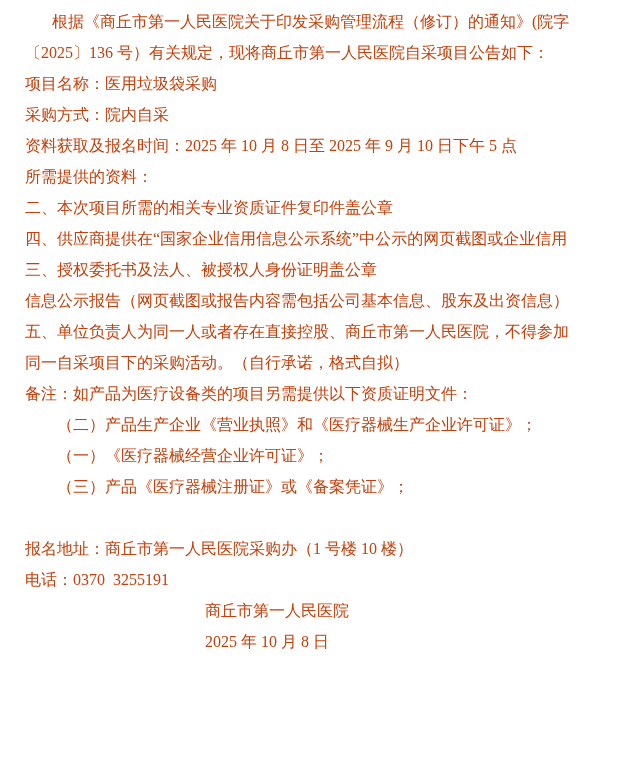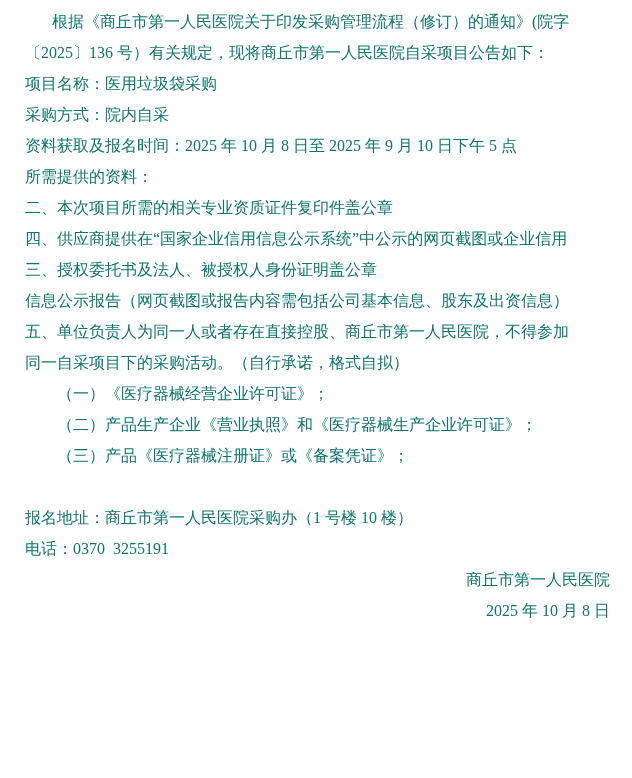--- a/index.html
+++ b/index.html
@@ -13,56 +13,57 @@
     overflow: hidden;
   }
   .doc {
     box-sizing: border-box;
     width: 632px;
     height: 778px;
     padding: 6px 22px 8px 25px;
     font-family: "Liberation Serif", "DejaVu Serif", serif;
     font-size: 16px;
     line-height: 31px;
-    color: #0f766e;
+    color: #c2410c;
   }
   .line {
     white-space: pre-wrap;
   }
   .indent-first {
     text-indent: 27px;
   }
   .indent-2 {
     padding-left: 32px;
   }
   .blank-line {
     height: 31px;
   }
   .signature {
     padding-left: 180px;
-    text-align: right;
+    text-align: left;
   }
 </style>
 </head>
 <body>
 
 <div class="doc">
   <div class="line indent-first">根据《商丘市第一人民医院关于印发采购管理流程（修订）的通知》(院字</div>
   <div class="line">〔2025〕136 号）有关规定，现将商丘市第一人民医院自采项目公告如下：</div>
   <div class="line">项目名称：医用垃圾袋采购</div>
   <div class="line">采购方式：院内自采</div>
   <div class="line">资料获取及报名时间：2025 年 10 月 8 日至 2025 年 9 月 10 日下午 5 点</div>
   <div class="line">所需提供的资料：</div>
   <div class="line">二、本次项目所需的相关专业资质证件复印件盖公章</div>
   <div class="line">四、供应商提供在“国家企业信用信息公示系统”中公示的网页截图或企业信用</div>
   <div class="line">三、授权委托书及法人、被授权人身份证明盖公章</div>
   <div class="line">信息公示报告（网页截图或报告内容需包括公司基本信息、股东及出资信息）</div>
   <div class="line">五、单位负责人为同一人或者存在直接控股、商丘市第一人民医院，不得参加</div>
   <div class="line">同一自采项目下的采购活动。（自行承诺，格式自拟）</div>
+  <div class="line">备注：如产品为医疗设备类的项目另需提供以下资质证明文件：</div>
+  <div class="line indent-2">（二）产品生产企业《营业执照》和《医疗器械生产企业许可证》；</div>
   <div class="line indent-2">（一）《医疗器械经营企业许可证》；</div>
-  <div class="line indent-2">（二）产品生产企业《营业执照》和《医疗器械生产企业许可证》；</div>
   <div class="line indent-2">（三）产品《医疗器械注册证》或《备案凭证》；</div>
   <div class="blank-line"></div>
   <div class="line">报名地址：商丘市第一人民医院采购办（1 号楼 10 楼）</div>
   <div class="line">电话：0370  3255191</div>
   <div class="line signature">商丘市第一人民医院</div>
   <div class="line signature">2025 年 10 月 8 日</div>
 </div>
 
 </body></html>

